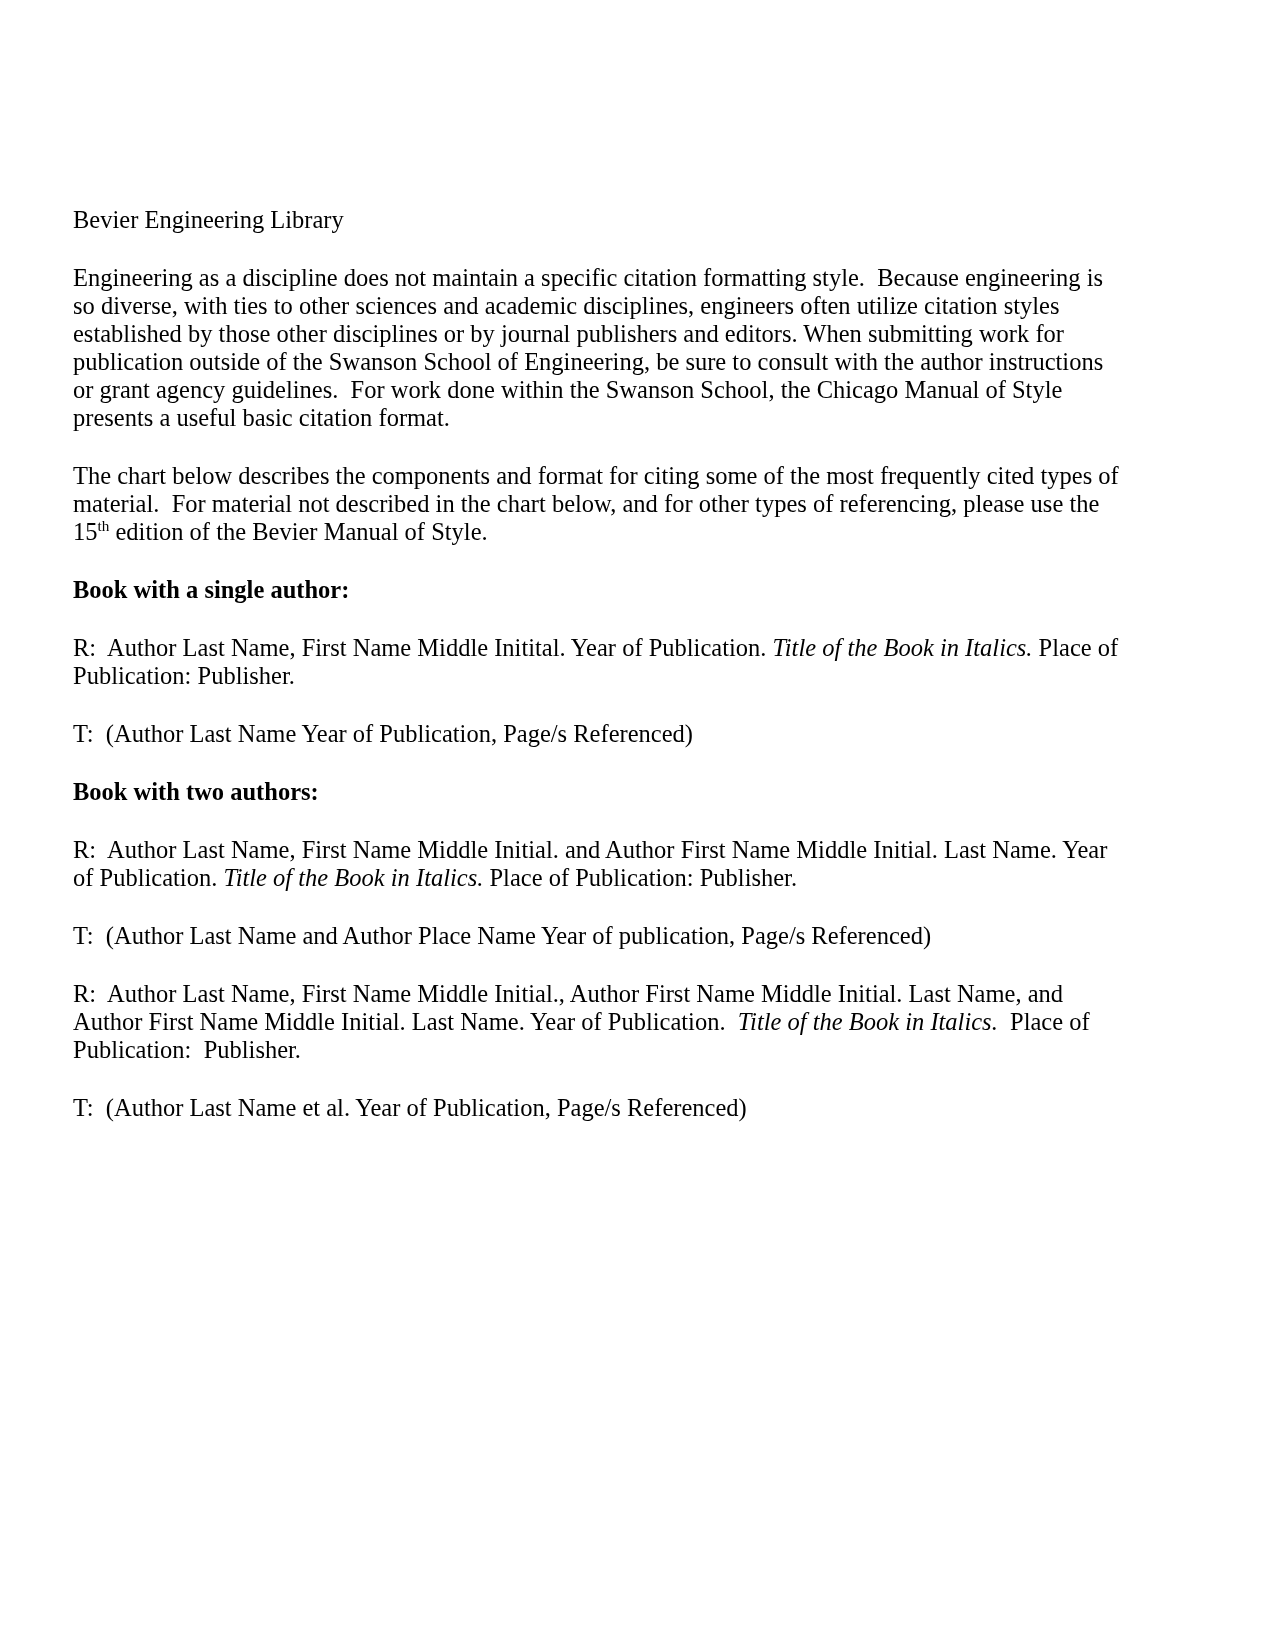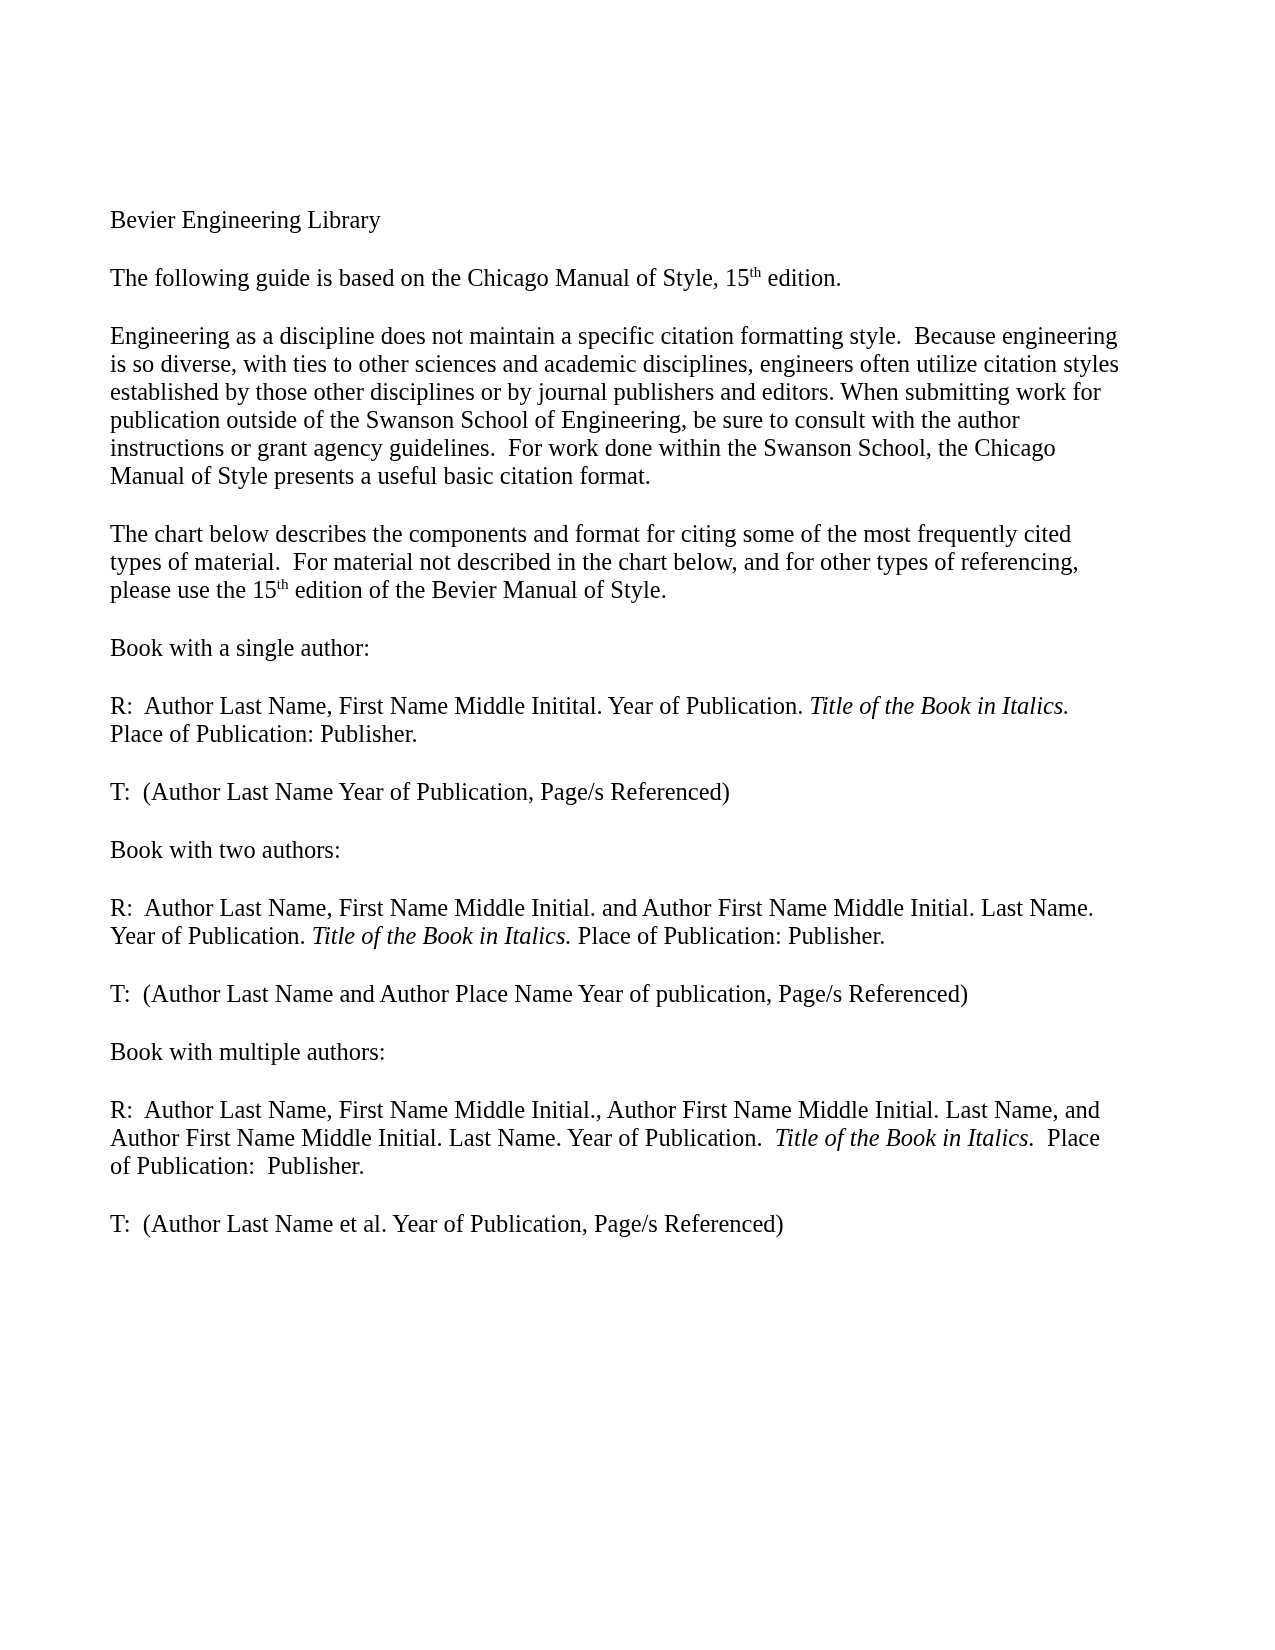--- a/index.html
+++ b/index.html
@@ -10,70 +10,68 @@
   .page {
     position: relative;
     width: 1275px;
     height: 1650px;
     background: #ffffff;
     color: #000000;
     font-family: "Liberation Serif", "DejaVu Serif", serif;
     font-size: 24.5px;
     line-height: 28px;
     box-sizing: border-box;
-    padding: 206px 150px 0 110px;
+    padding: 206px 150px 0 73px;
     overflow: hidden;
   }
   .block {
     margin: 0 0 30px 0;
     white-space: pre-wrap;
   }
   .line {
     margin: 0;
     white-space: pre-wrap;
   }
   .heading {
-    font-weight: 400;
+    font-weight: 700;
   }
   sup {
     font-size: 62%;
     line-height: 0;
     vertical-align: super;
   }
   i {
     font-style: italic;
     margin-top: 33px;
   }
 </style>
 </head>
 <body>
 
 <div class="page">
 
   <p class="block">Bevier Engineering Library</p>
 
 
-  <p class="block"><span>The following guide is based on the Chicago Manual of Style, 15</span><sup>th</sup><span> edition.</span></p>
 
   <p class="block">Engineering as a discipline does not maintain a specific citation formatting style.  Because engineering is so diverse, with ties to other sciences and academic disciplines, engineers often utilize citation styles established by those other disciplines or by journal publishers and editors. When submitting work for publication outside of the Swanson School of Engineering, be sure to consult with the author instructions or grant agency guidelines.  For work done within the Swanson School, the Chicago Manual of Style presents a useful basic citation format.</p>
 
   <p class="block"><span>The chart below describes the components and format for citing some of the most frequently cited types of material.  For material not described in the chart below, and for other types of referencing, please use the 15</span><sup>th</sup><span> edition of the Bevier Manual of Style.</span></p>
 
 
   <div>
     <p class="block heading">Book with a single author:</p>
     <p class="block"><span>R:  Author Last Name, First Name Middle Initital. Year of Publication. </span><i>Title of the Book in Italics.</i><span> Place of Publication: Publisher.</span></p>
     <p class="block">T:  (Author Last Name Year of Publication, Page/s Referenced)</p>
   </div>
 
   <div>
     <p class="block heading">Book with two authors:</p>
     <p class="block"><span>R:  Author Last Name, First Name Middle Initial. and Author First Name Middle Initial. Last Name. Year of Publication. </span><i>Title of the Book in Italics.</i><span> Place of Publication: Publisher.</span></p>
     <p class="block">T:  (Author Last Name and Author Place Name Year of publication, Page/s Referenced)</p>
   </div>
 
   <div>
-    <p class="block heading">Book with multiple authors:</p>
     <p class="block"><span>R:  Author Last Name, First Name Middle Initial., Author First Name Middle Initial. Last Name, and Author First Name Middle Initial. Last Name. Year of Publication.  </span><i>Title of the Book in Italics.</i><span>  Place of Publication:  Publisher.</span></p>
     <p class="block">T:  (Author Last Name et al. Year of Publication, Page/s Referenced)</p>
   </div>
 
 </div>
 
 </body></html>

